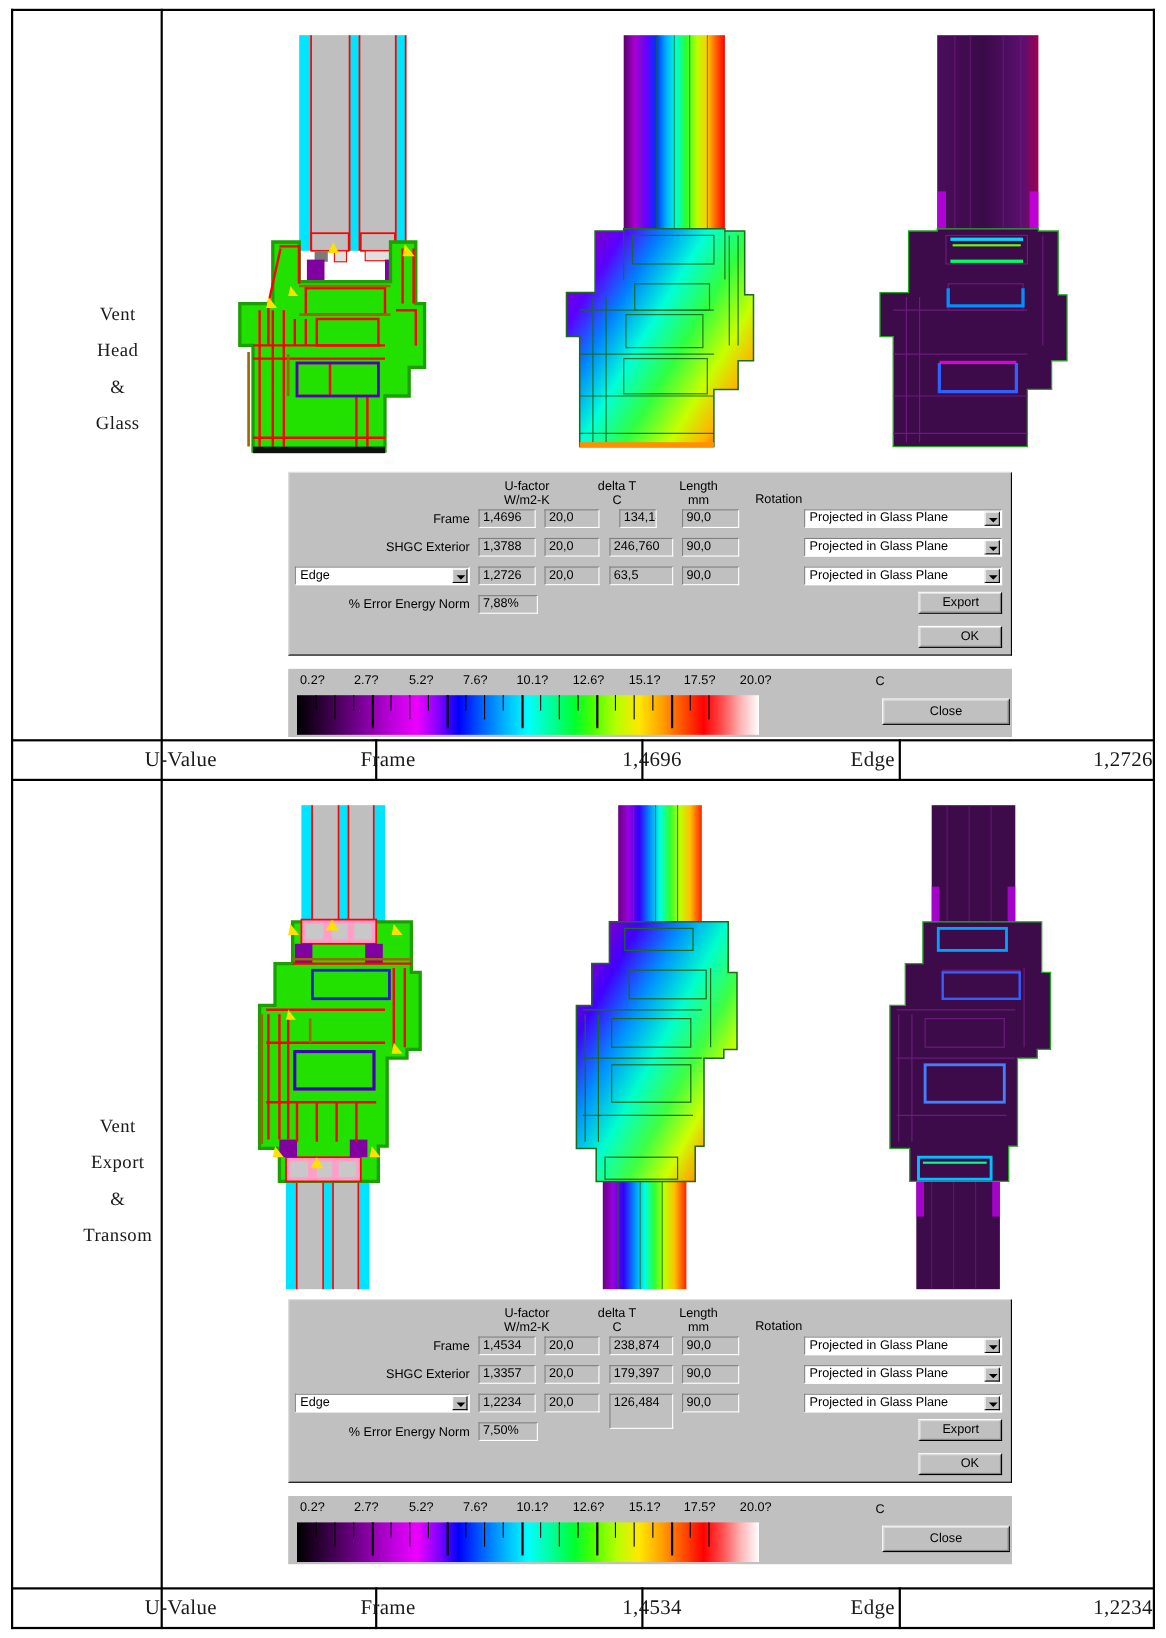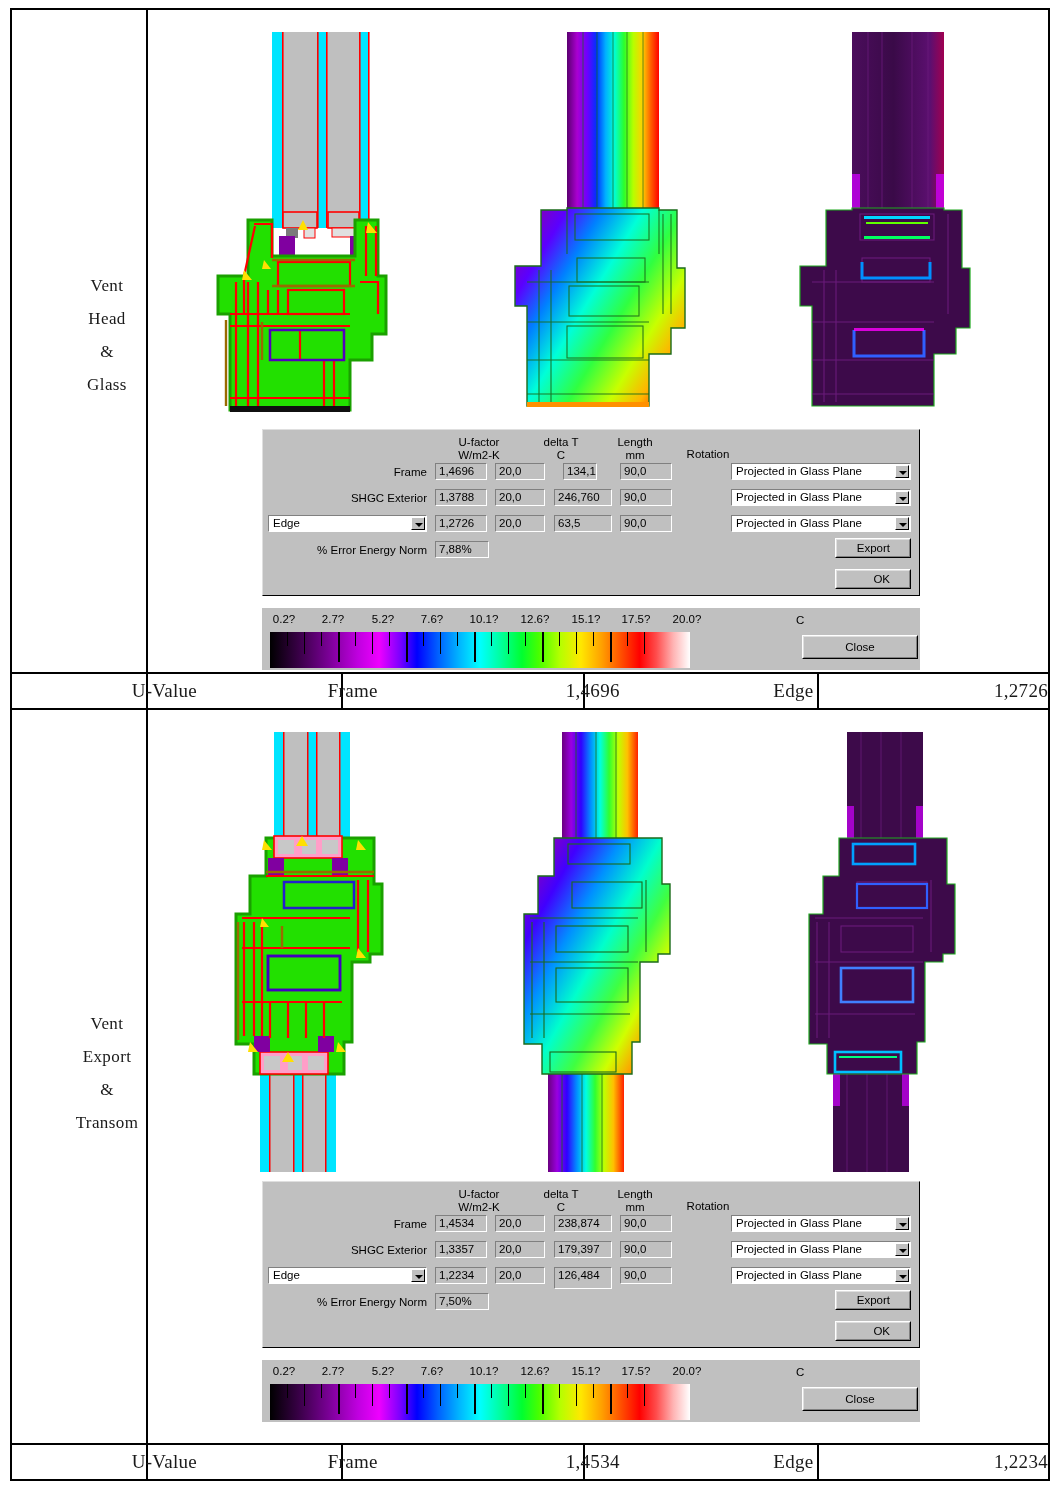--- a/index.html
+++ b/index.html
@@ -719,21 +719,21 @@
       <span>Projected in Glass Plane</span>
       <span class="arw"></span>
     </div>
 
     <div class="combo" style="left:5px;top:85px;width:159px;height:17px;">
       <span>Edge</span>
       <span class="arw"></span>
     </div>
     <div class="fld" style="left:172px;top:85px;width:52px;height:17px;">1,2234</div>
     <div class="fld" style="left:232px;top:85px;width:50px;height:17px;">20,0</div>
-    <div class="fld" style="left:291px;top:85px;width:58px;height:22px;">126,484</div>
+    <div class="fld" style="left:291px;top:85px;width:58px;height:32px;">126,484</div>
     <div class="fld" style="left:357px;top:85px;width:52px;height:17px;">90,0</div>
     <div class="combo" style="left:468px;top:85px;width:180px;height:17px;">
       <span>Projected in Glass Plane</span>
       <span class="arw"></span>
     </div>
 
     <div class="lbl r" style="left:28px;top:114px;width:136px;">% Error Energy Norm</div>
     <div class="fld" style="left:172px;top:111px;width:54px;height:17px;">7,50%</div>
 
     <div class="btn pad" style="left:572px;top:108px;width:76px;height:20px;">

